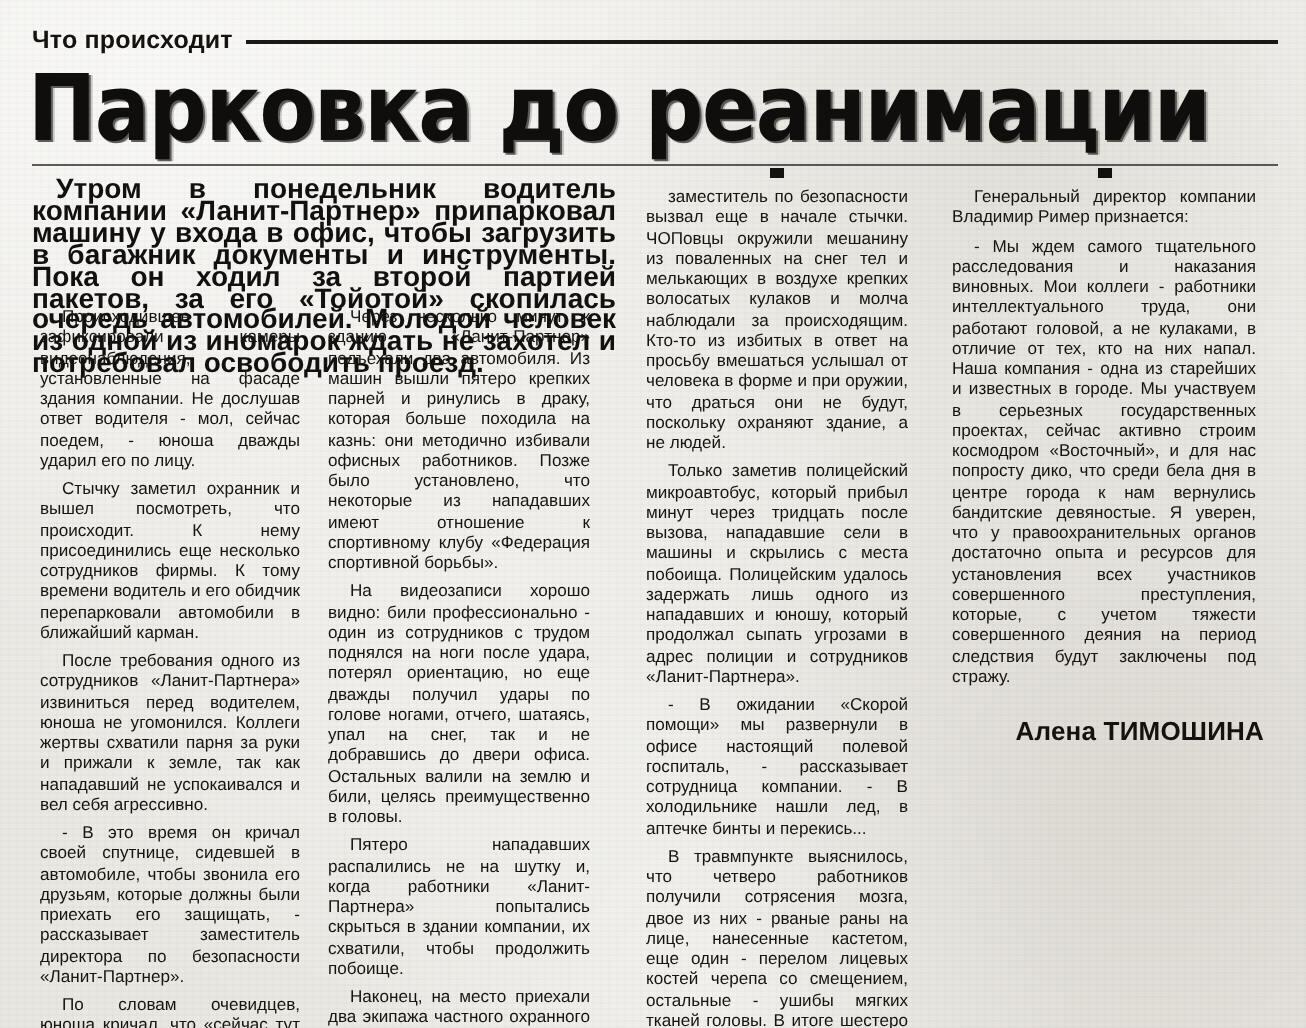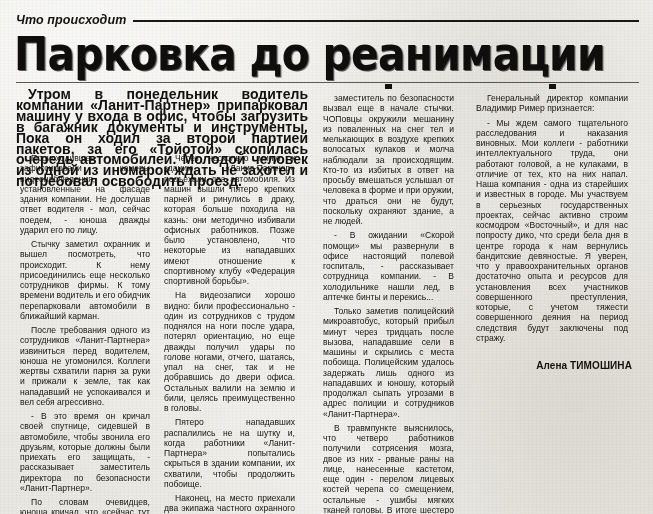--- a/index.html
+++ b/index.html
@@ -43,21 +43,20 @@
   
   .kicker-row {
     position: relative;
     display: flex;
     align-items: center;
     gap: 7px;
     padding-top: 11px;
     height: 17px;
   }
   .kicker-text {
-    font-style: italic;
     font-weight: bold;
     font-size: 12.5px;
     letter-spacing: 0.1px;
     white-space: nowrap;
     color: #16130f;
   }
   .kicker-rule {
     flex: 1;
     height: 2px;
     background: #1a1714;
@@ -138,21 +137,21 @@
     width: 7px;
     height: 5px;
     background: #14120f;
     margin: 0 auto 4px auto;
   }
 
   .byline {
     margin-top: 18px;
     text-align: right;
     font-weight: bold;
-    font-size: 10px;
+    font-size: 13px;
     letter-spacing: 0.1px;
     color: #14110e;
   }
 
   .lower-left {
     position: absolute;
     left: 16px;
     top: 149px;
     display: flex;
     width: 297px;
@@ -171,22 +170,22 @@
 
   <h1 class="headline">Парковка до реанимации</h1>
   <div class="headline-rule"></div>
 
   <p class="lead">Утром в понедельник водитель компании «Ланит-Партнер» припарковал машину у входа в офис, чтобы загрузить в багажник документы и инструменты. Пока он ходил за второй партией пакетов, за его «Тойотой» скопилась очередь автомобилей. Молодой человек из одной из иномарок ждать не захотел и потребовал освободить проезд.</p>
 
   <div class="upper-right">
     <div class="col col-3">
       <div class="sq-mark"></div>
       <p>заместитель по безопасности вызвал еще в начале стычки. ЧОПовцы окружили мешанину из поваленных на снег тел и мелькающих в воздухе крепких волосатых кулаков и молча наблюдали за происходящим. Кто-то из избитых в ответ на просьбу вмешаться услышал от человека в форме и при оружии, что драться они не будут, поскольку охраняют здание, а не людей.</p>
+      <p>Только заметив полицейский микроавтобус, который прибыл минут через тридцать после вызова, нападавшие сели в машины и скрылись с места побоища. Полицейским удалось задержать лишь одного из нападавших и юношу, который продолжал сыпать угрозами в адрес полиции и сотрудников «Ланит-Партнера».</p>
       <p>- В ожидании «Скорой помощи» мы развернули в офисе настоящий полевой госпиталь, - рассказывает сотрудница компании. - В холодильнике нашли лед, в аптечке бинты и перекись...</p>
-      <p>Только заметив полицейский микроавтобус, который прибыл минут через тридцать после вызова, нападавшие сели в машины и скрылись с места побоища. Полицейским удалось задержать лишь одного из нападавших и юношу, который продолжал сыпать угрозами в адрес полиции и сотрудников «Ланит-Партнера».</p>
       <p>В травмпункте выяснилось, что четверо работников получили сотрясения мозга, двое из них - рваные раны на лице, нанесенные кастетом, еще один - перелом лицевых костей черепа со смещением, остальные - ушибы мягких тканей головы. В итоге шестеро отправлены на больничный, а еще двое сейчас лежат в клинике, ждут операции.</p>
     </div>
     <div class="col col-4">
       <div class="sq-mark"></div>
       <p>Генеральный директор компании Владимир Ример признается:</p>
       <p>- Мы ждем самого тщательного расследования и наказания виновных. Мои коллеги - работники интеллектуального труда, они работают головой, а не кулаками, в отличие от тех, кто на них напал. Наша компания - одна из старейших и известных в городе. Мы участвуем в серьезных государственных проектах, сейчас активно строим космодром «Восточный», и для нас попросту дико, что среди бела дня в центре города к нам вернулись бандитские девяностые. Я уверен, что у правоохранительных органов достаточно опыта и ресурсов для установления всех участников совершенного преступления, которые, с учетом тяжести совершенного деяния на период следствия будут заключены под стражу.</p>
       <div class="byline">Алена ТИМОШИНА</div>
     </div>
   </div>
 

